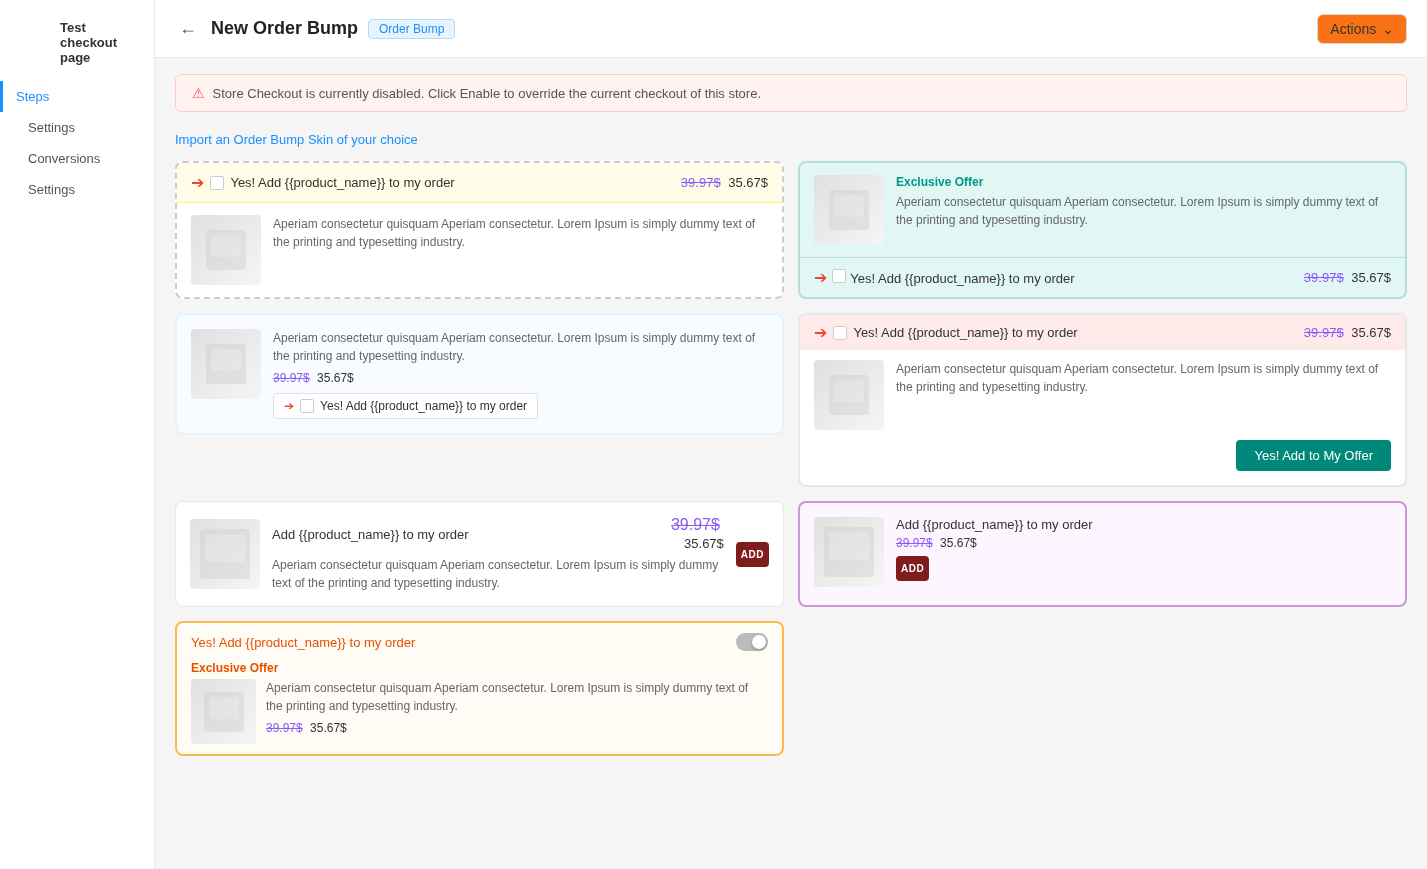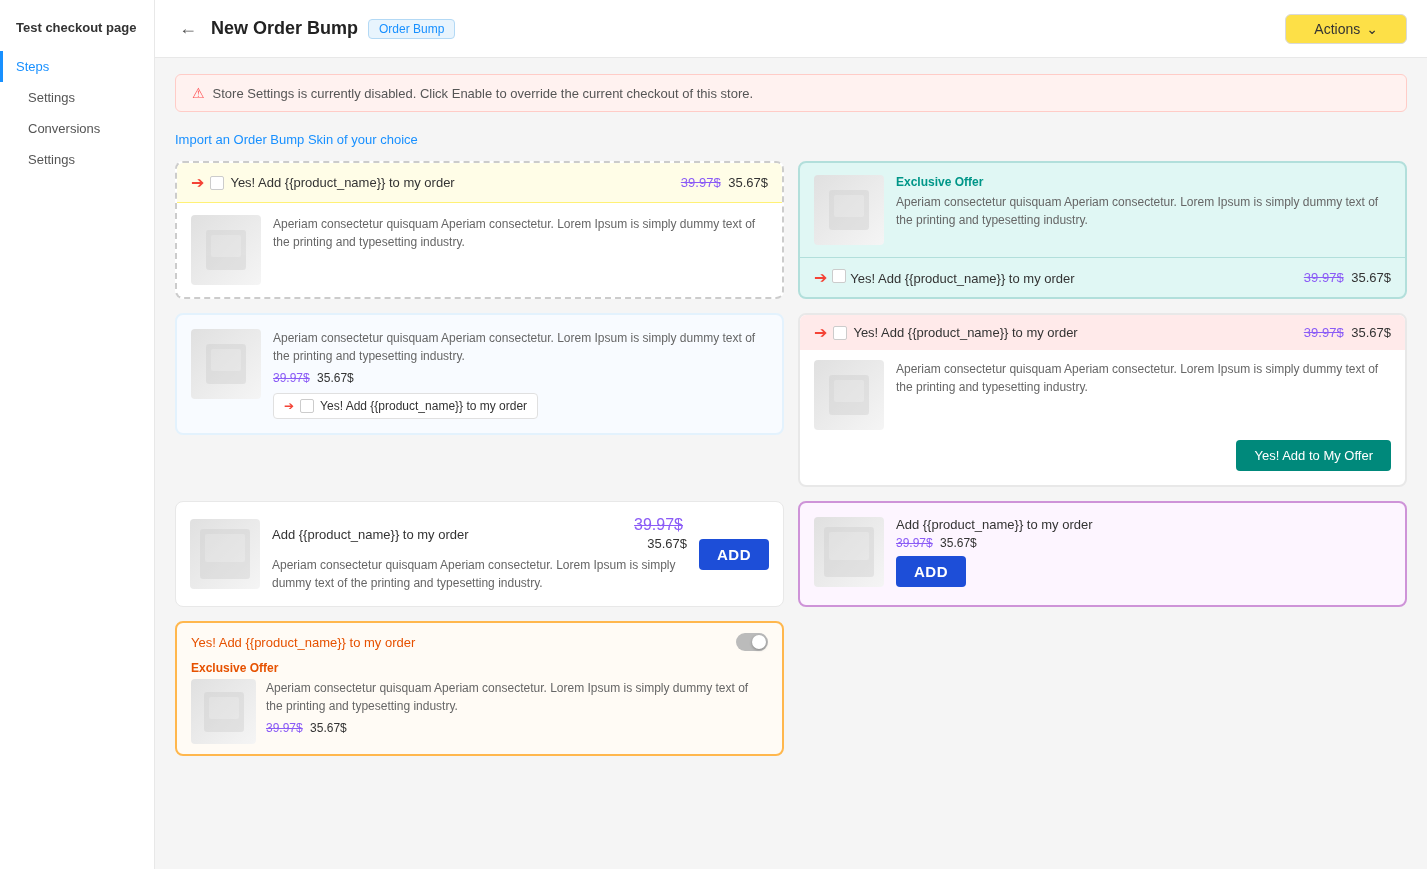--- a/index.html
+++ b/index.html
@@ -13,20 +13,21 @@
       padding: 12px 0;
       flex-shrink: 0;
       display: flex;
       flex-direction: column;
     }
     .sidebar-title {
       font-size: 13px;
       font-weight: 600;
       color: #333;
       padding: 8px 16px 16px;
+      margin-left: 44px;
     }
     .sidebar-item {
       padding: 8px 28px;
       font-size: 13px;
       cursor: pointer;
       color: #555;
     }
     .sidebar-item.active {
       color: #1890ff;
       border-left: 3px solid #1890ff;
@@ -73,23 +74,23 @@
     .badge {
       background: #e8f4fd;
       color: #1890ff;
       border: 1px solid #b3d9f5;
       border-radius: 4px;
       padding: 2px 10px;
       font-size: 12px;
     }
     .actions-btn {
       border: 1px solid #d9d9d9;
-      background: #fde047;
+      background: #f97316;
       border-radius: 6px;
-      padding: 6px 28px;
+      padding: 6px 12px;
       font-size: 14px;
       cursor: pointer;
       display: flex;
       align-items: center;
       gap: 6px;
       color: #333;
       text-align: right;
     }
 
     
@@ -321,26 +322,26 @@
     .card-style5 .right-content { flex: 1; }
     .card-style5 .title-price {
       display: flex;
       align-items: center;
       justify-content: space-between;
       margin-bottom: 4px;
     }
     .product-title { font-size: 13px; font-weight: 500; color: #333; }
     .price-col { text-align: right; }
     .add-btn-dark {
-      background: #1d4ed8;
+      background: #7f1d1d;
       color: #fff;
       border: none;
       border-radius: 4px;
-      padding: 7px 18px;
-      font-size: 15px;
+      padding: 7px 5px;
+      font-size: 10px;
       font-weight: 600;
       cursor: pointer;
       letter-spacing: 0.5px;
     }
 
     
     .card-style6 {
       border: 2px solid #ce93d8;
       background: #fdf5ff;
     }
@@ -435,21 +436,21 @@
       <span>Actions</span>
       <span>⌄</span>
     </button>
   </div>
 
   <div class="content">
 
     <div class="alert-banner">
       <div class="alert-banner-left">
         <span class="alert-icon">⚠</span>
-        <span>Store Settings is currently disabled. Click Enable to override the current checkout of this store.</span>
+        <span>Store Checkout is currently disabled. Click Enable to override the current checkout of this store.</span>
       </div>
     </div>
 
     <div class="import-text">Import an Order Bump Skin of your choice</div>
 
     <div class="cards-grid">
 
       <div class="card card-style1">
         <div class="card-header-bar">
           <div class="left">

